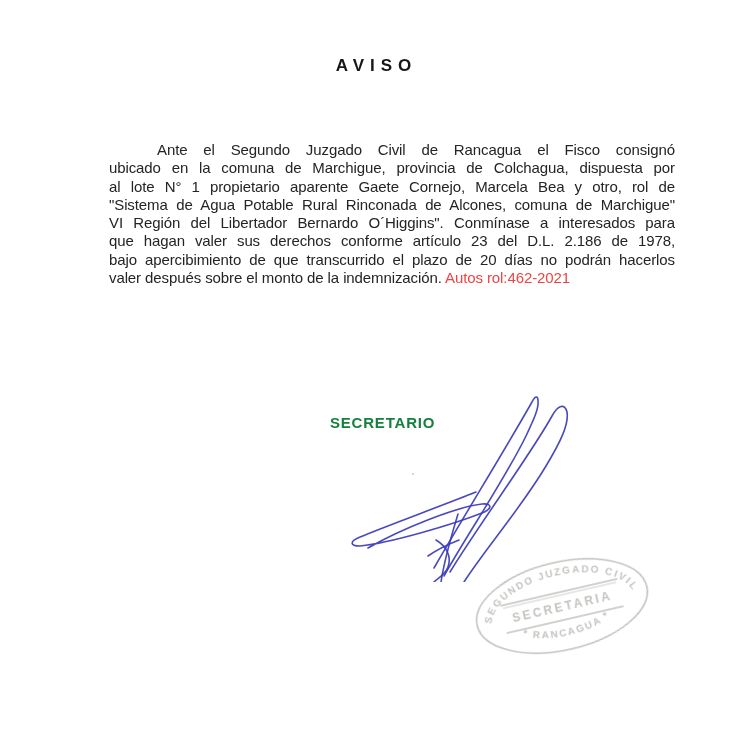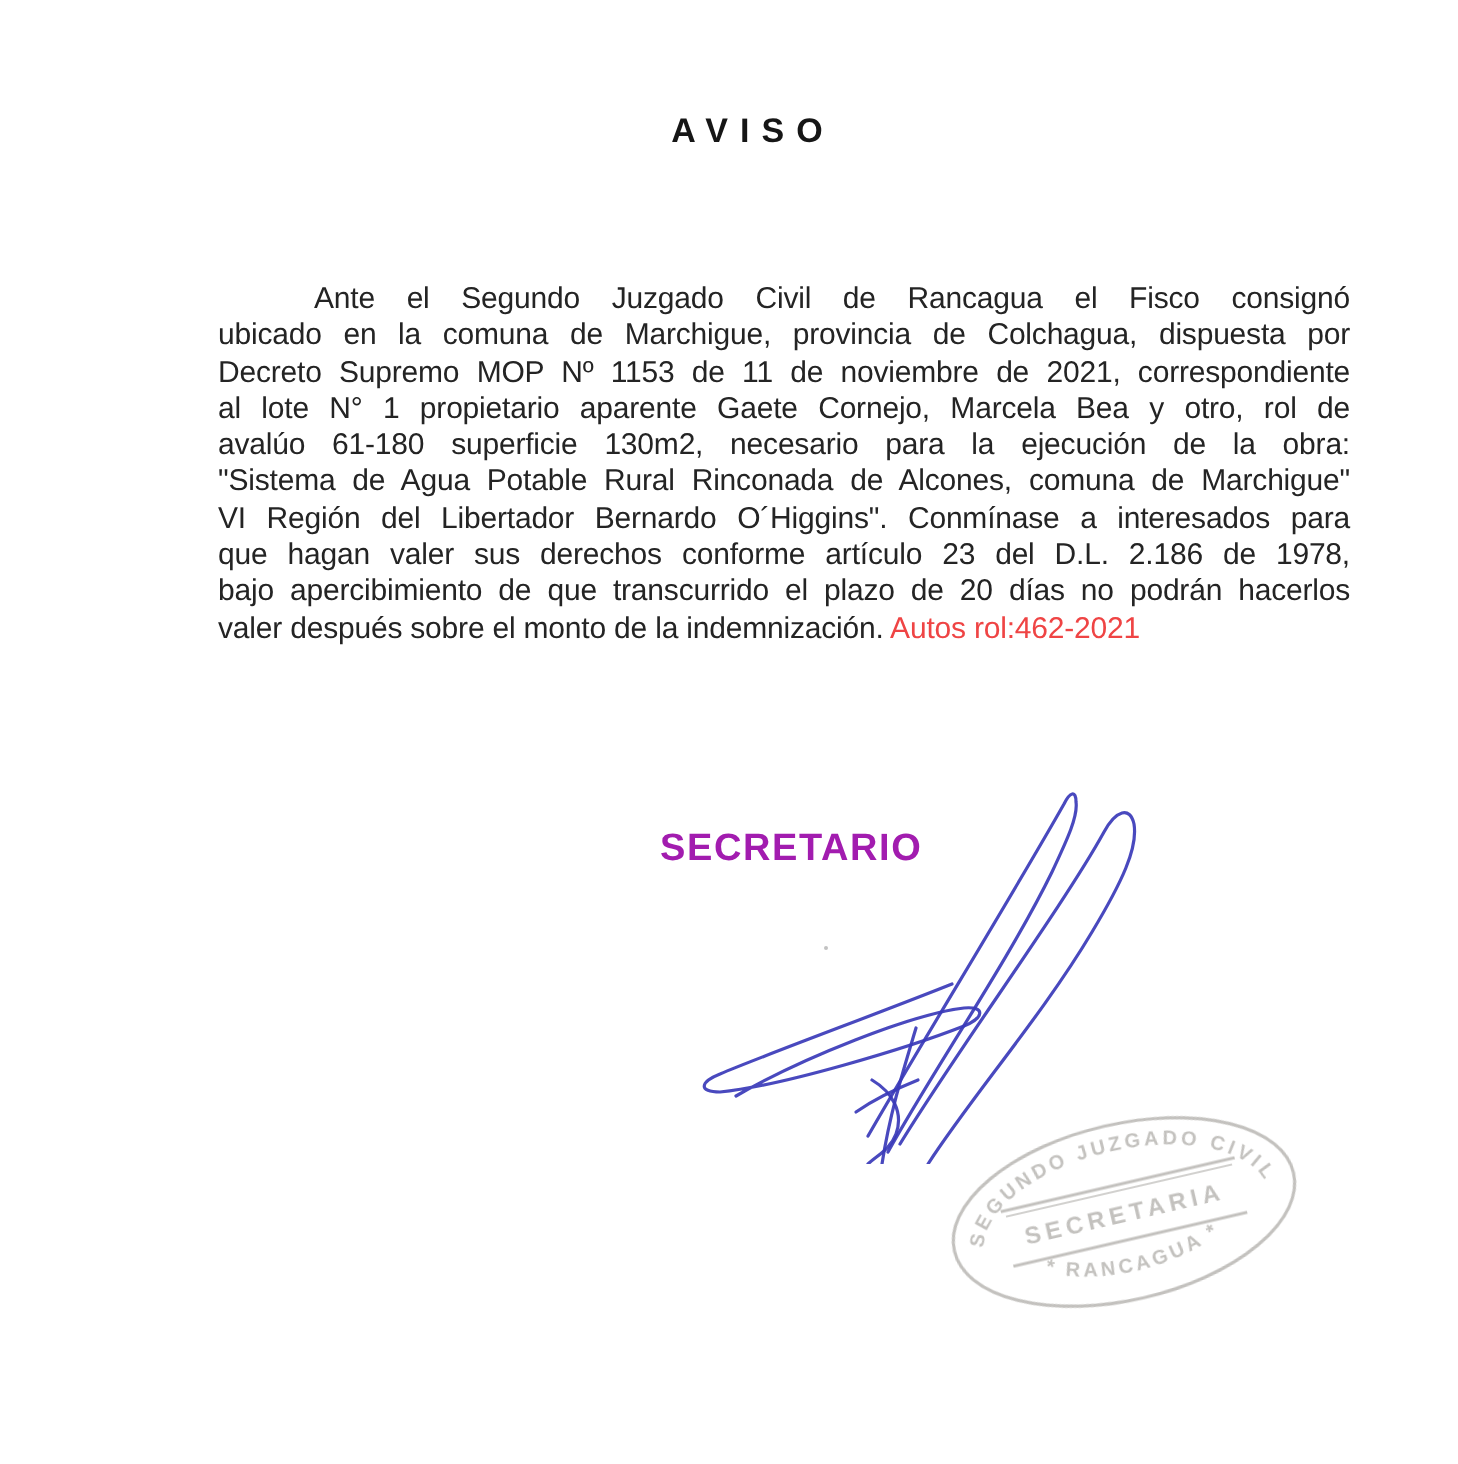--- a/index.html
+++ b/index.html
@@ -43,24 +43,24 @@
   .body-line.first { text-indent: 48px; }
   .body-line.last {
     text-align-last: left;
     -moz-text-align-last: left;
   }
   .bold-run { font-weight: normal; color: #ef4444; }
   .secretario {
     position: absolute;
     top: 414px;
     left: 306px;
-    font-size: 19px;
+    font-size: 15px;
     font-weight: bold;
     letter-spacing: 0.8px;
-    color: #a21caf;
+    color: #15803d;
   }
   .signature-wrap {
     position: absolute;
     top: 386px;
     left: 322px;
     width: 240px;
     height: 196px;
   }
   .signature-wrap svg { display: block; }
   .sig-path {
@@ -91,23 +91,21 @@
 </head>
 <body>
 
 <div class="page">
 
   <div class="title">AVISO</div>
 
   <div class="body-block">
     <div class="body-line first">Ante el Segundo Juzgado Civil de Rancagua el Fisco consignó</div>
     <div class="body-line">ubicado en la comuna de Marchigue, provincia de Colchagua, dispuesta por</div>
-    <div class="body-line">Decreto Supremo MOP Nº 1153 de 11 de noviembre de 2021, correspondiente</div>
     <div class="body-line">al lote N° 1 propietario aparente Gaete Cornejo, Marcela Bea y otro, rol de</div>
-    <div class="body-line">avalúo 61-180 superficie 130m2, necesario para la ejecución de la obra:</div>
     <div class="body-line">"Sistema de Agua Potable Rural Rinconada de Alcones, comuna de Marchigue"</div>
     <div class="body-line">VI Región del Libertador Bernardo O´Higgins". Conmínase a interesados para</div>
     <div class="body-line">que hagan valer sus derechos conforme artículo 23 del D.L. 2.186 de 1978,</div>
     <div class="body-line">bajo apercibimiento de que transcurrido el plazo de 20 días no podrán hacerlos</div>
     <div class="body-line last">
       <span>valer después sobre el monto de la indemnización. </span><span class="bold-run">Autos rol:462-2021</span>
     </div>
   </div>
 
   <div class="secretario">SECRETARIO</div>

